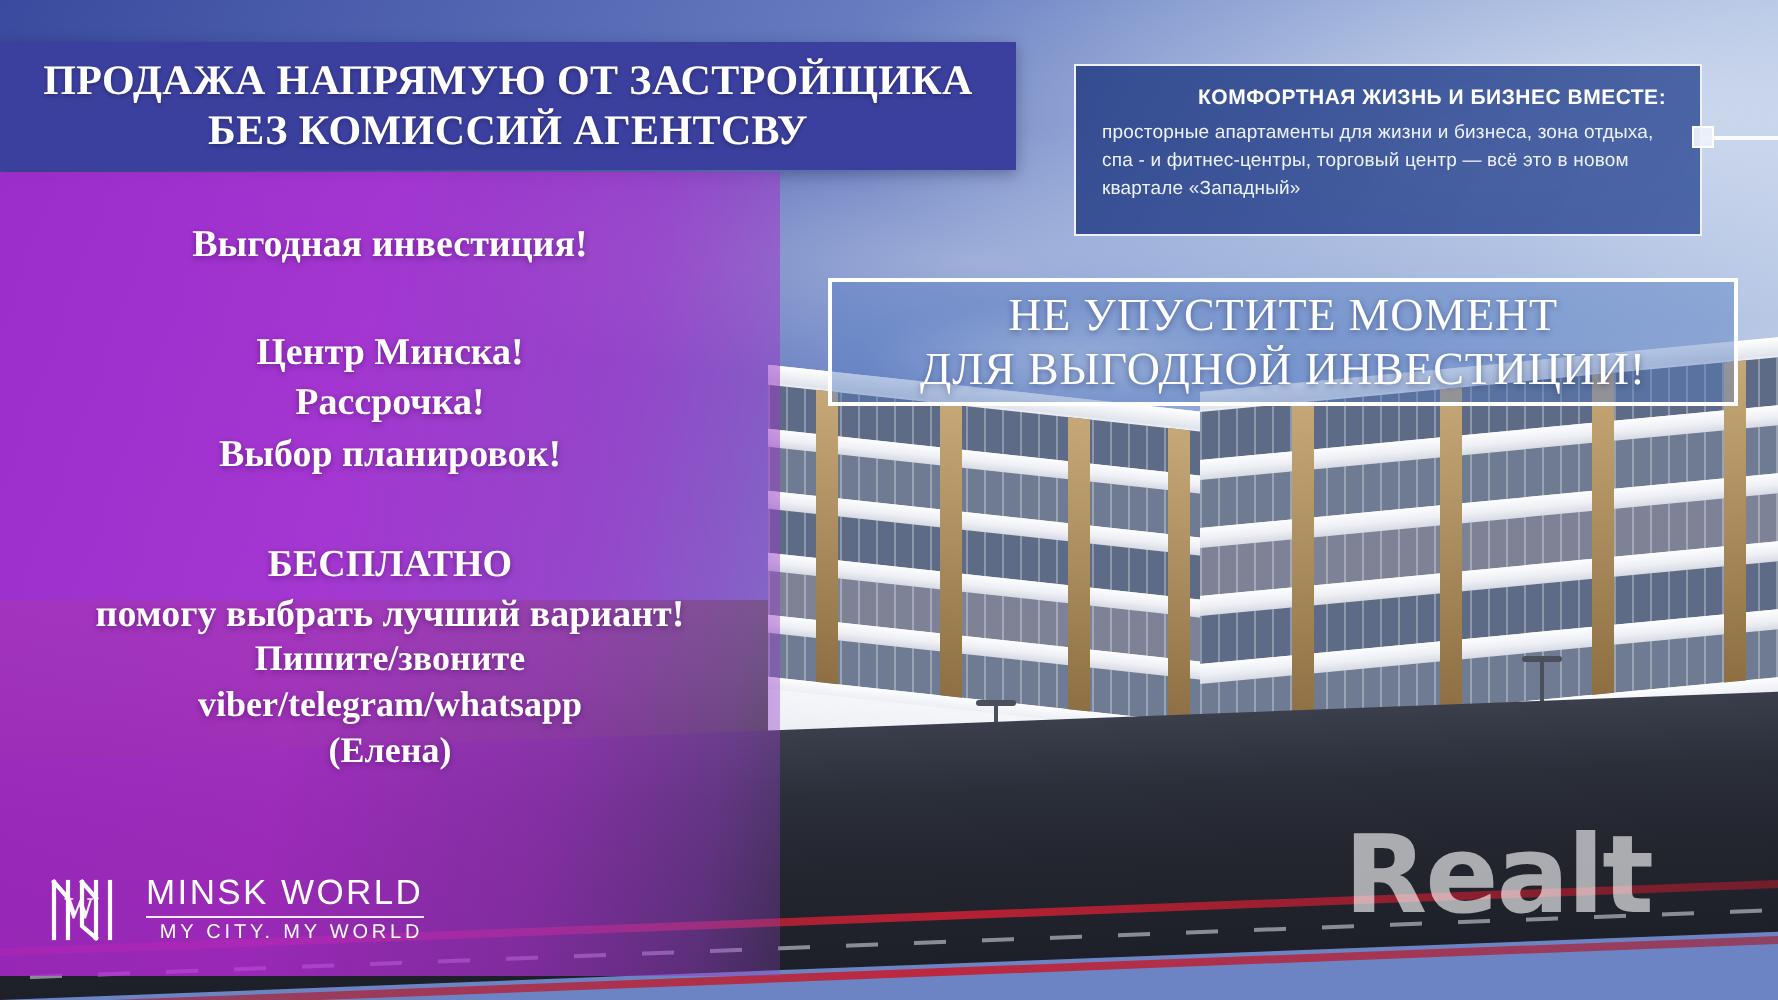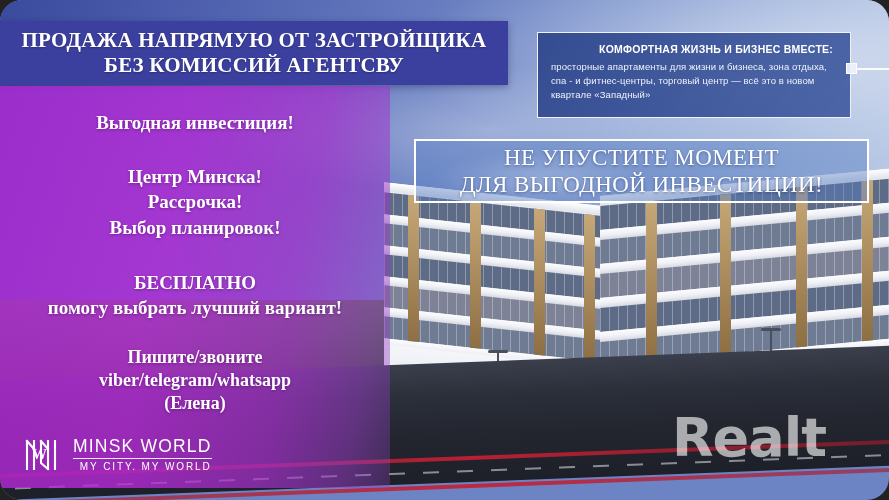--- a/index.html
+++ b/index.html
@@ -3,21 +3,20 @@
 <meta charset="utf-8">
 <style>
   * { margin:0; padding:0; box-sizing:border-box; }
   html,body { background:#222; }
   .stage {
     position:relative;
     width:889px; height:500px;
     overflow:hidden;
     font-family:"Liberation Sans", sans-serif;
     background:#6c84c4;
-    border-radius:22px;
   }
 
   
   .photo { position:absolute; inset:0; overflow:hidden; }
 
   .sky {
     position:absolute; left:0; top:0; width:100%; height:62%;
     background:
       radial-gradient(ellipse 60% 50% at 88% 18%, rgba(255,255,255,.45), rgba(255,255,255,0) 70%),
       radial-gradient(ellipse 45% 30% at 55% 42%, rgba(255,255,255,.30), rgba(255,255,255,0) 70%),
@@ -187,21 +186,21 @@
     text-align:center;
     text-shadow:0 1px 3px rgba(60,0,80,.45);
     line-height:1.22;
   }
   .pt-1 { font-size:19px; margin-top:25px; }
   .pt-2 { font-size:19px; margin-top:31px; }
   .pt-3 { font-size:19px; margin-top:2px; }
   .pt-4 { font-size:19px; margin-top:2px; }
   .pt-5 { font-size:19px; margin-top:32px; }
   .pt-6 { font-size:19px; margin-top:2px; }
-  .pt-7 { font-size:18px; margin-top:28px; }
+  .pt-7 { font-size:18px; }
   .pt-8 { font-size:18px; margin-top:1px; }
   .pt-9 { font-size:18px; margin-top:1px; }
 
   
   .logo-wrap {
     position:absolute; left:24px; top:437px;
     display:flex; align-items:center; gap:9px;
   }
   .logo-mark { width:40px; height:36px; }
   .logo-text { display:flex; flex-direction:column; }

